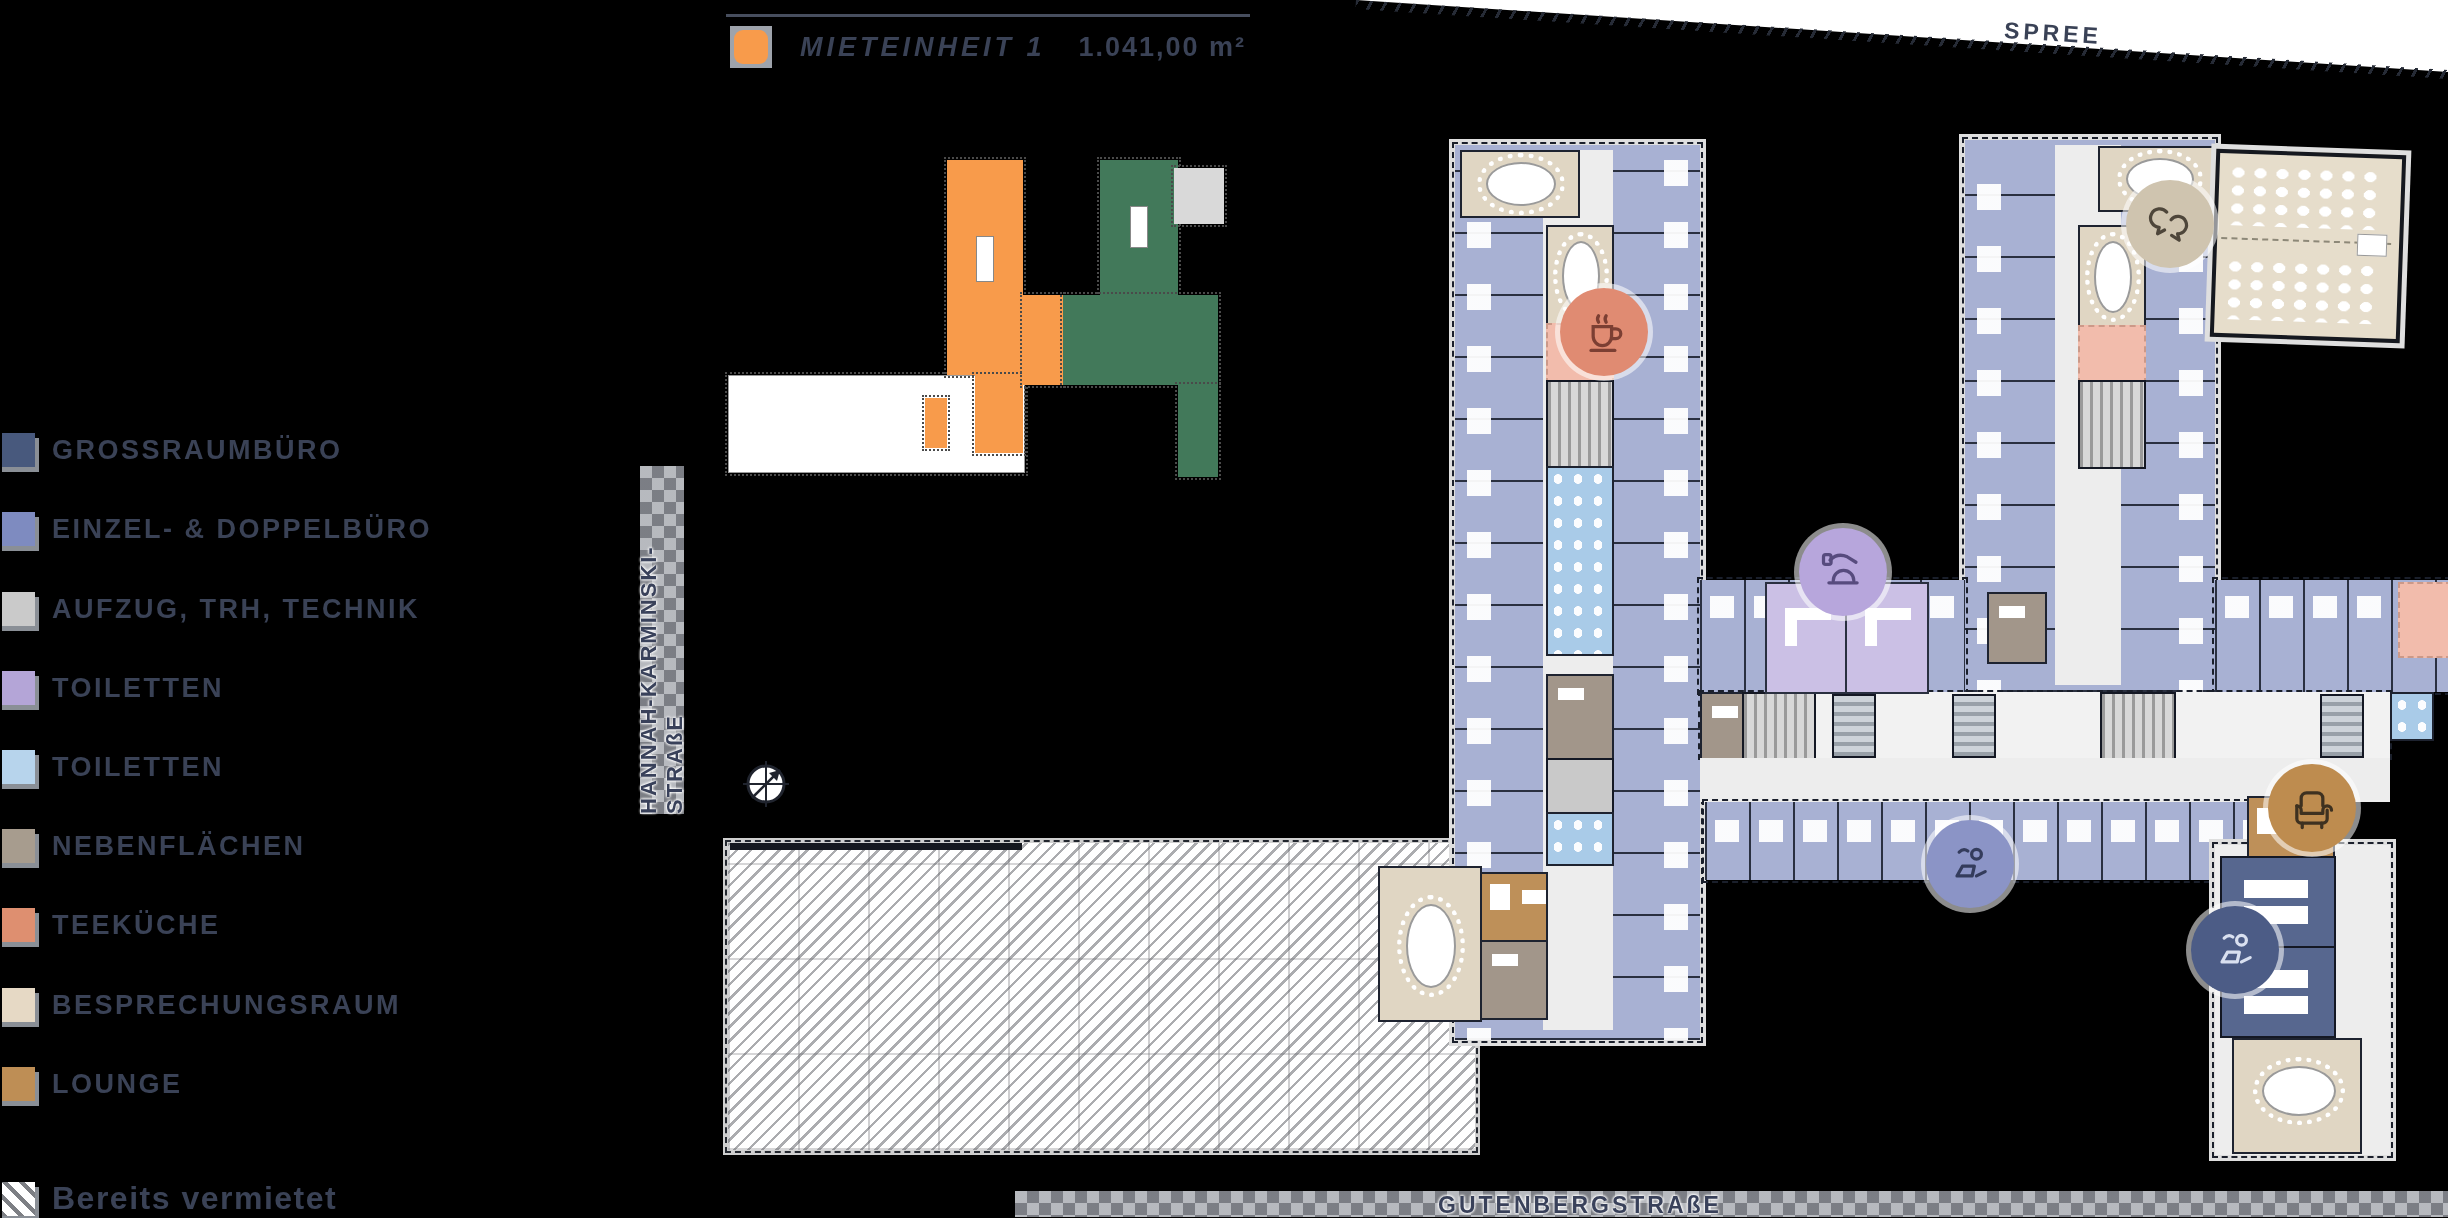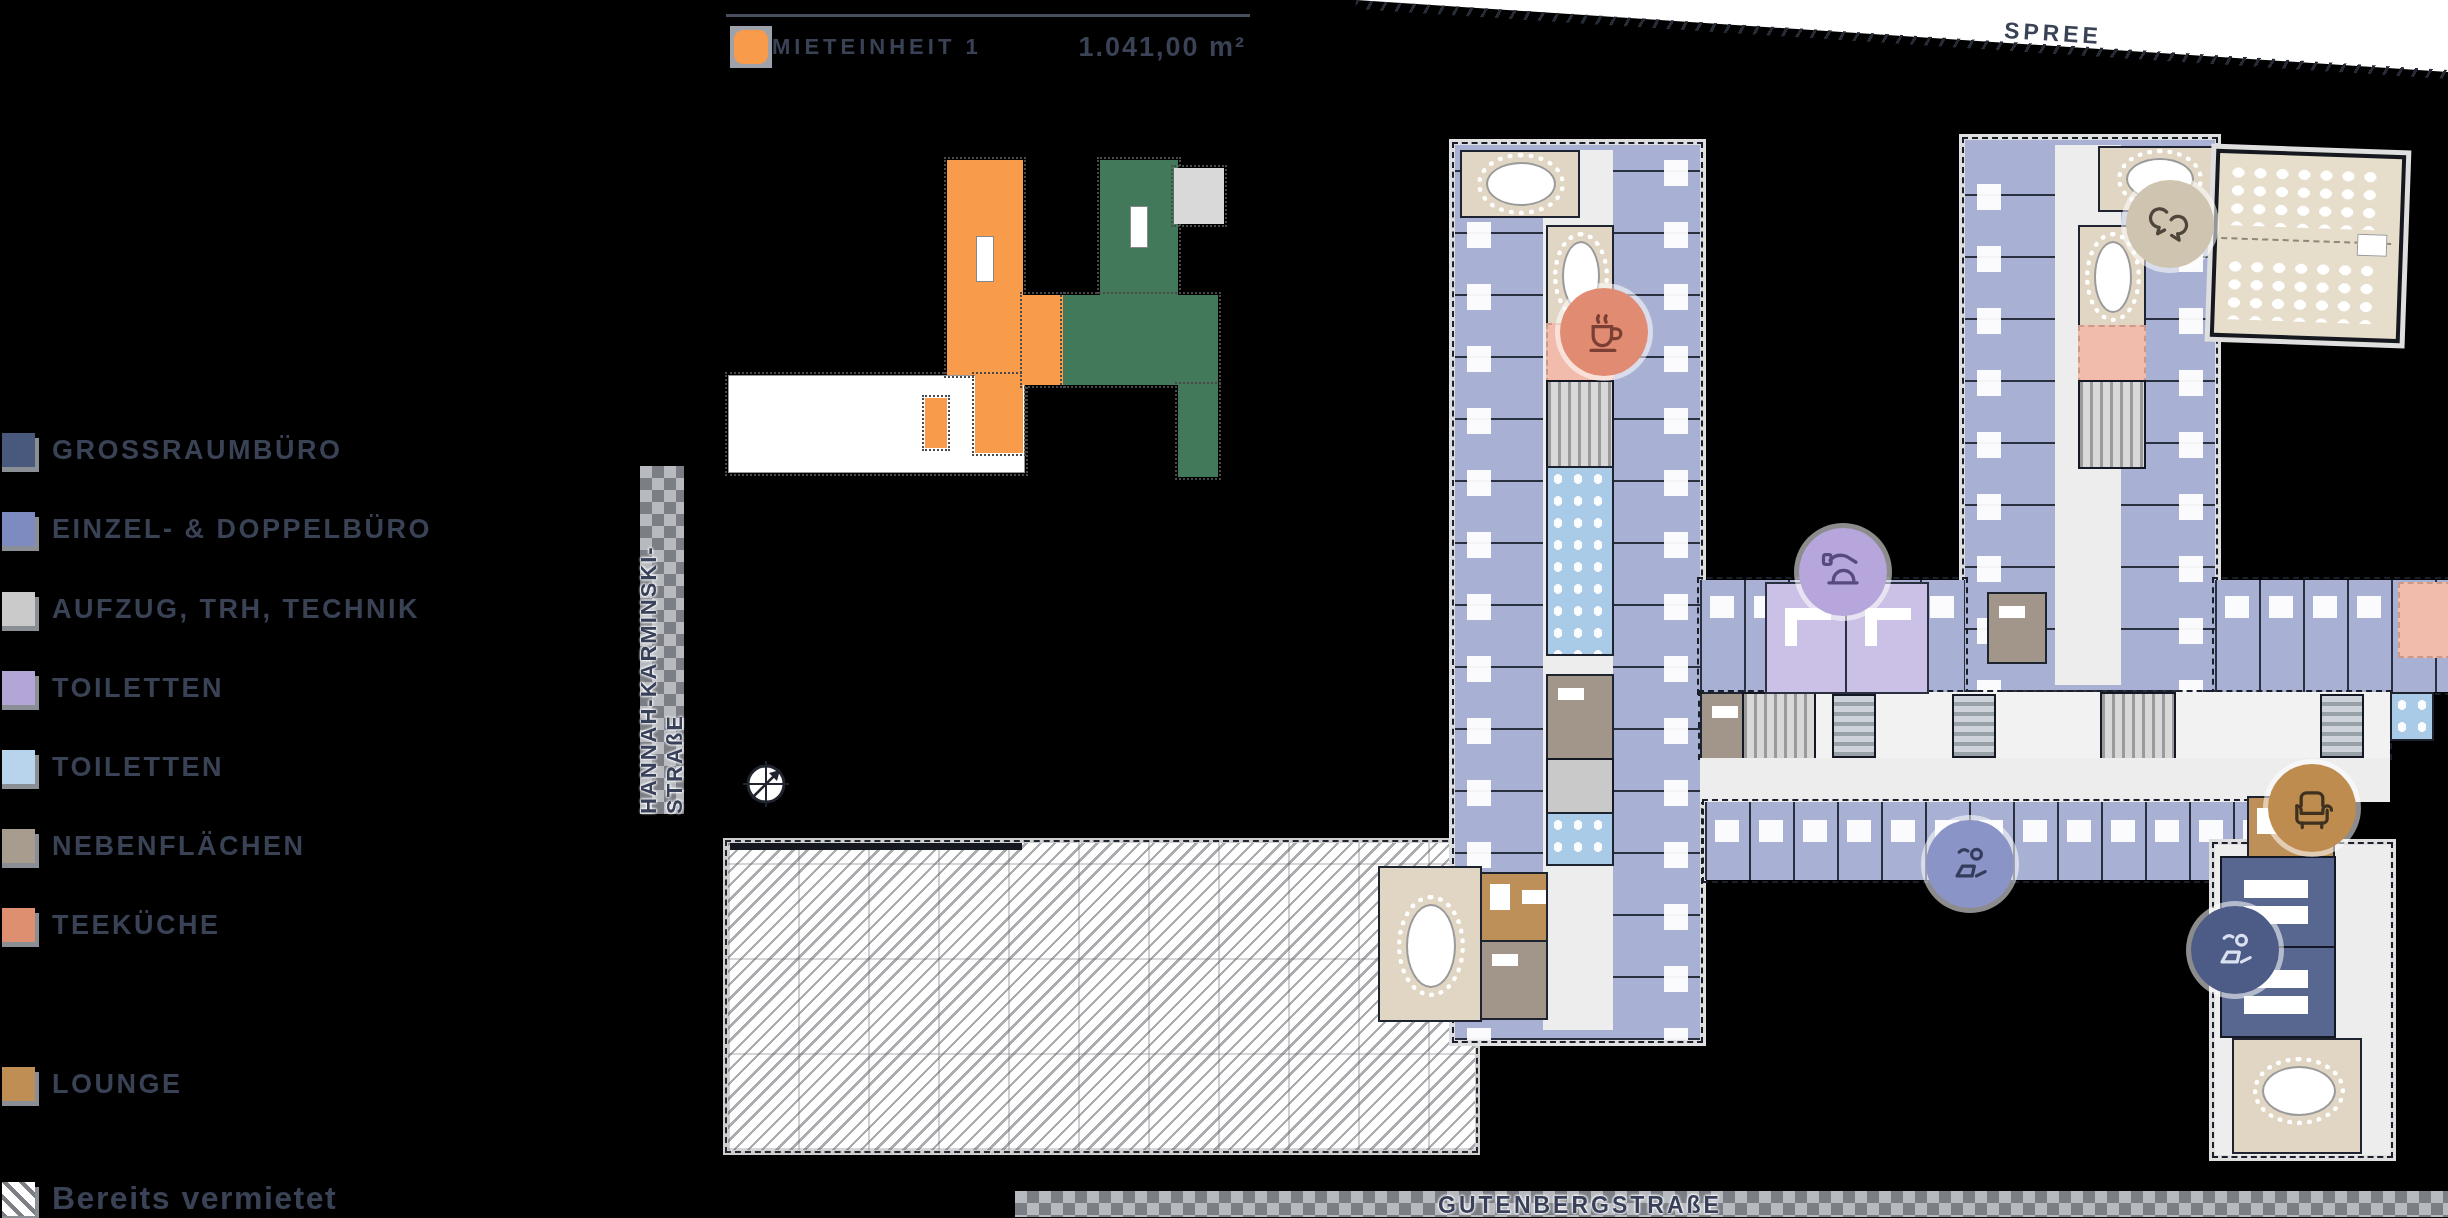--- a/index.html
+++ b/index.html
@@ -6,21 +6,21 @@
   #stage{position:relative;width:2448px;height:1218px;background:#000;overflow:hidden;
          font-family:"Liberation Sans",sans-serif;color:#3A4256;}
   .abs{position:absolute;}
   
   .lbl{font-weight:bold;letter-spacing:2.5px;color:#3A4256;white-space:nowrap;}
   
   .klrow{display:flex;align-items:center;border-top:3px solid #474E5E;padding:9px 4px;}
   .klrow.last{border-bottom:3px solid #474E5E;}
   .kltile{width:42px;height:42px;background:#9EA3AB;display:flex;align-items:center;justify-content:center;}
   .klsw{width:34px;height:34px;border-radius:9px;}
-  .kllabel{font-size:22px;font-weight:bold;letter-spacing:4px;flex:1;}
+  .kllabel{font-size:27px;font-weight:bold;letter-spacing:4px;margin-left:28px;flex:1;font-style:italic;}
   .klarea{font-size:27px;font-weight:bold;letter-spacing:2px;}
   
   .legitem{display:flex;align-items:center;}
   .legsw{width:33px;height:34px;box-shadow:0 5px 0 #8A8F96,4px 5px 0 #8A8F96;}
   .legsw.hatch{background:#fff;background-image:repeating-linear-gradient(45deg,#7d7f84 0 4px,rgba(255,255,255,0) 4px 12px);}
   .leglabel{font-size:27px;margin-left:17px;}
   
   .checker{background:repeating-conic-gradient(rgba(145,148,156,.85) 0% 25%,rgba(215,218,224,.85) 0% 50%) 0 0/24px 24px;}
   .street-text{font-weight:bold;color:#39415A;letter-spacing:2px;
                text-shadow:0 0 3px #fff,0 0 3px #fff,0 0 3px #fff;}
@@ -134,20 +134,24 @@
     <div class="leglabel lbl">TOILETTEN</div>
   </div>
   <div class="abs legitem" style="left:2px;top:829px;">
     <div class="legsw" style="background-color: rgb(167, 156, 142);"></div>
     <div class="leglabel lbl">NEBENFLÄCHEN</div>
   </div>
   <div class="abs legitem" style="left:2px;top:908px;">
     <div class="legsw" style="background-color: rgb(222, 143, 112);"></div>
     <div class="leglabel lbl">TEEKÜCHE</div>
   </div>
+  <div class="abs legitem" style="left:2px;top:988px;">
+    <div class="legsw" style="background-color: rgb(230, 217, 197);"></div>
+    <div class="leglabel lbl">BESPRECHUNGSRAUM</div>
+  </div>
   <div class="abs legitem" style="left:2px;top:1067px;justify-content:flex-end;">
     <div class="legsw" style="background-color: rgb(190, 142, 85);"></div>
     <div class="leglabel lbl">LOUNGE</div>
   </div>
   <div class="abs legitem" style="left:2px;top:1180px;">
     <div class="legsw hatch"></div>
     <div class="leglabel" style="font-weight:bold;letter-spacing:1.5px;font-size:32px;">Bereits vermietet</div>
   </div>
 
   <div class="abs checker" style="left:640px;top:466px;width:44px;height:348px;display:flex;align-items:center;justify-content:center;">

